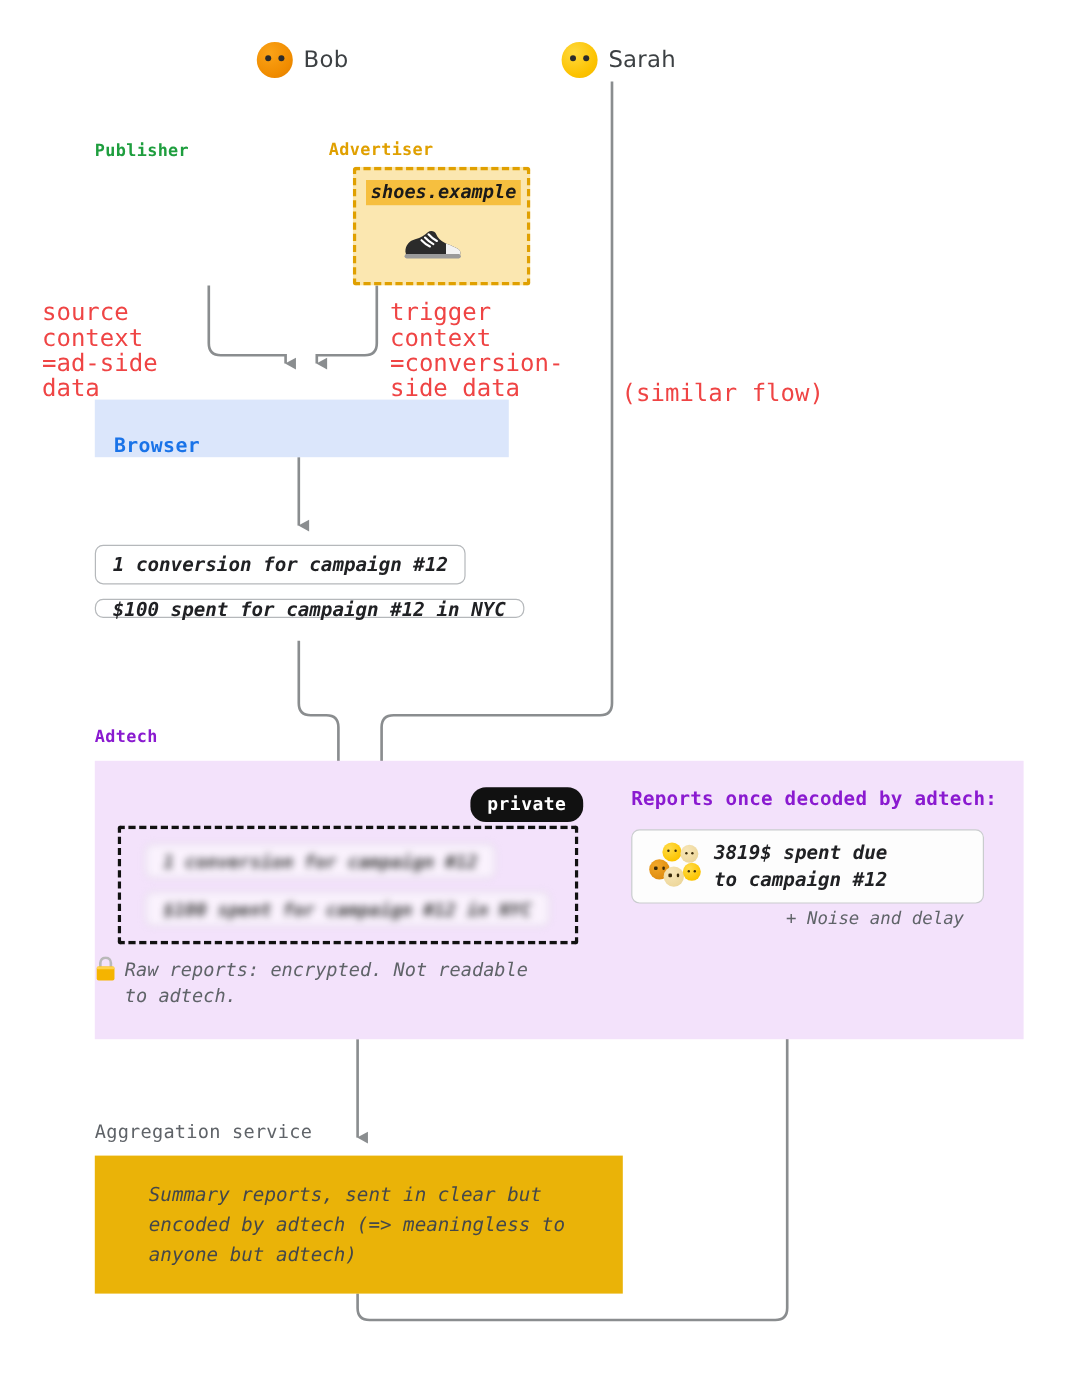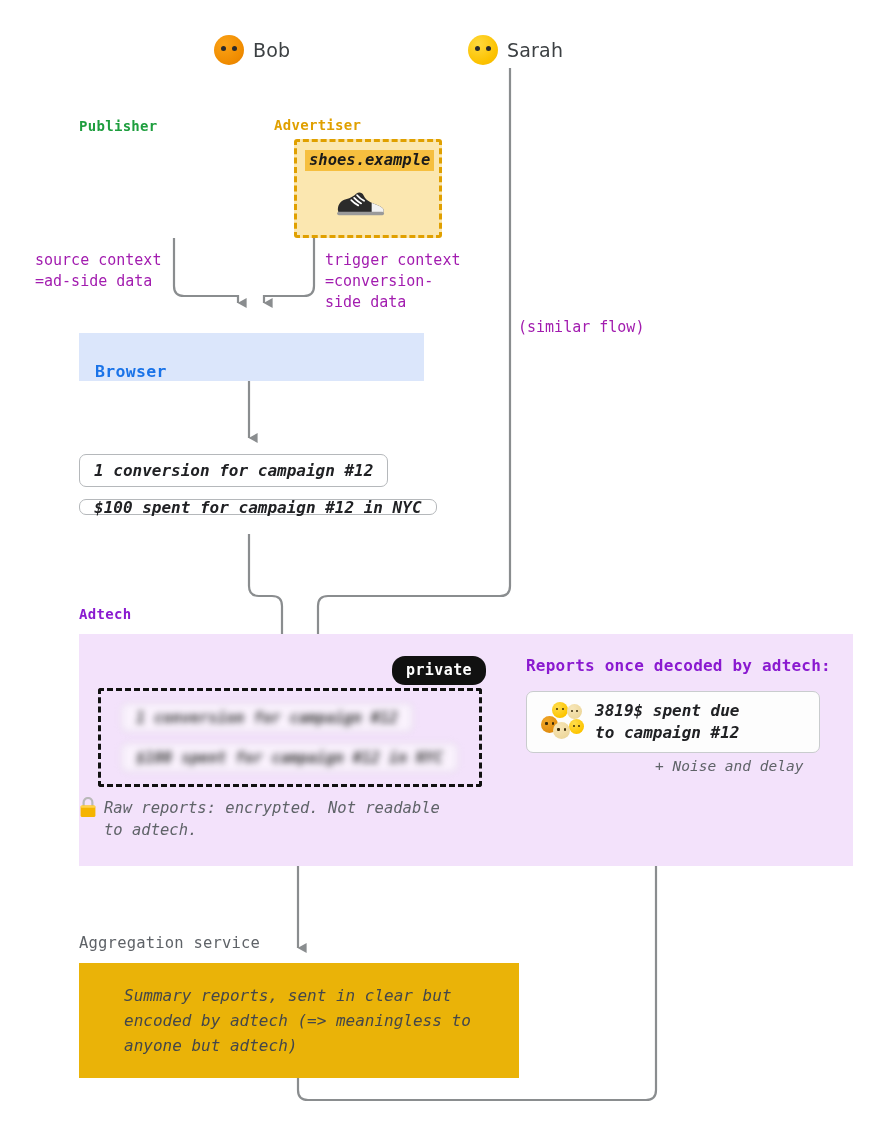--- a/index.html
+++ b/index.html
@@ -104,22 +104,22 @@
     display: flex;
     align-items: center;
     justify-content: center;
   }
 
   
   .shoe { display: block; }
 
   
   .annot {
-    font-size: 15px;
-    color: #a21caf;
+    font-size: 20px;
+    color: #ef4444;
     line-height: 21px;
     white-space: pre-line;
   }
 
   
   .browser-band {
     background: #dbe6fb;
     box-sizing: border-box;
     display: flex;
     align-items: flex-end;

